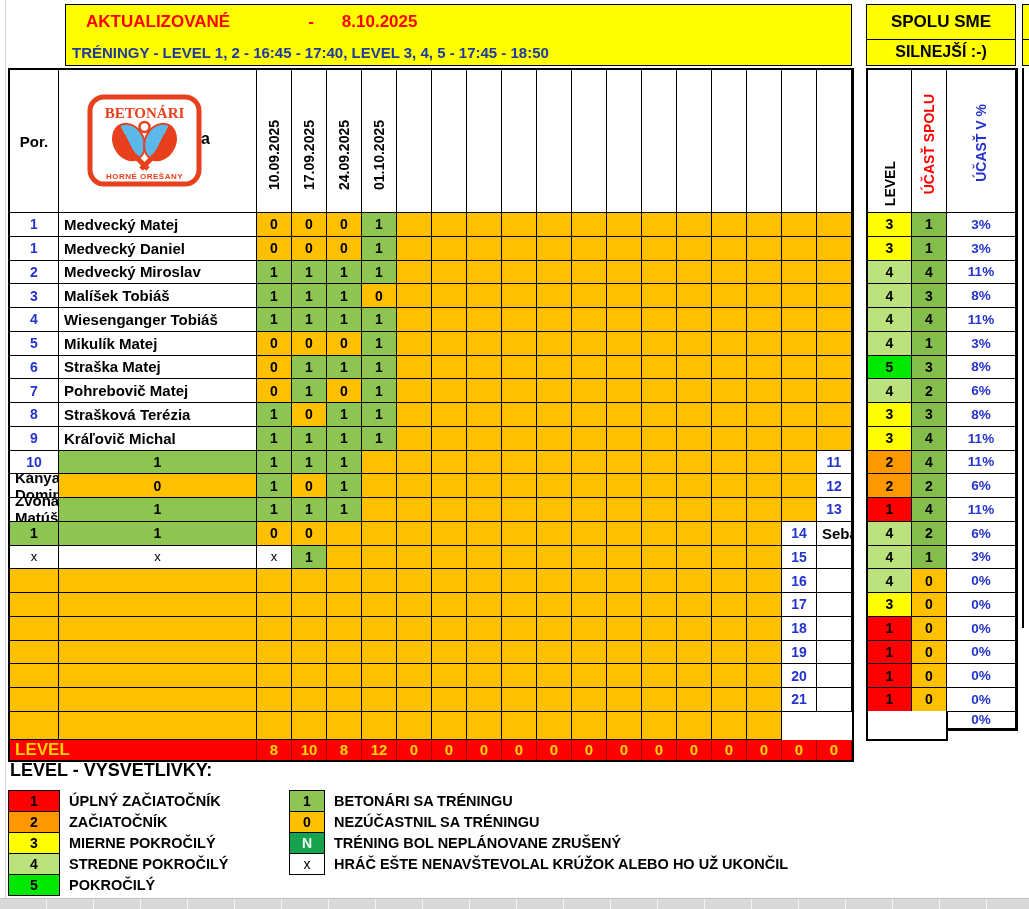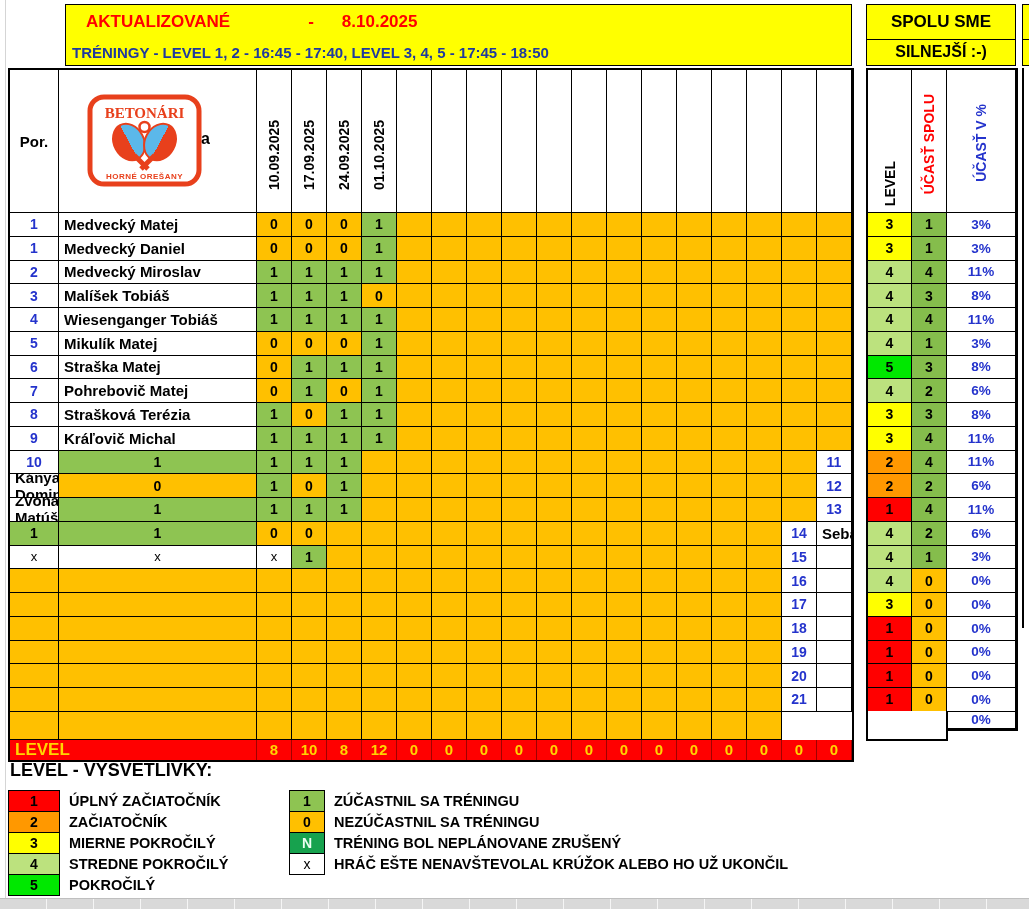--- a/index.html
+++ b/index.html
@@ -681,21 +681,21 @@
         <div class="legend-label">STREDNE POKROČILÝ</div>
       </div>
       <div class="legend-item">
         <div class="swatch" style="width: 52px; background: rgb(0, 232, 0); color: rgb(0, 0, 0);">5</div>
         <div class="legend-label">POKROČILÝ</div>
       </div>
     </div>
   <div class="abs legend-col" id="legend-marks" style="left:289px; top:790px;">
       <div class="legend-item">
         <div class="swatch" style="width: 36px; background: rgb(142, 196, 82); color: rgb(0, 0, 0);">1</div>
-        <div class="legend-label">ZÚČASTNIL SA TRÉNINGU</div>
+        <div class="legend-label">BETONÁRI SA TRÉNINGU</div>
       </div>
       <div class="legend-item">
         <div class="swatch" style="width: 36px; background: rgb(255, 192, 0); color: rgb(0, 0, 0);">0</div>
         <div class="legend-label">NEZÚČASTNIL SA TRÉNINGU</div>
       </div>
       <div class="legend-item">
         <div class="swatch" style="width: 36px; background: rgb(23, 162, 78); color: rgb(236, 255, 242);">N</div>
         <div class="legend-label">TRÉNING BOL NEPLÁNOVANE ZRUŠENÝ</div>
       </div>
       <div class="legend-item">

